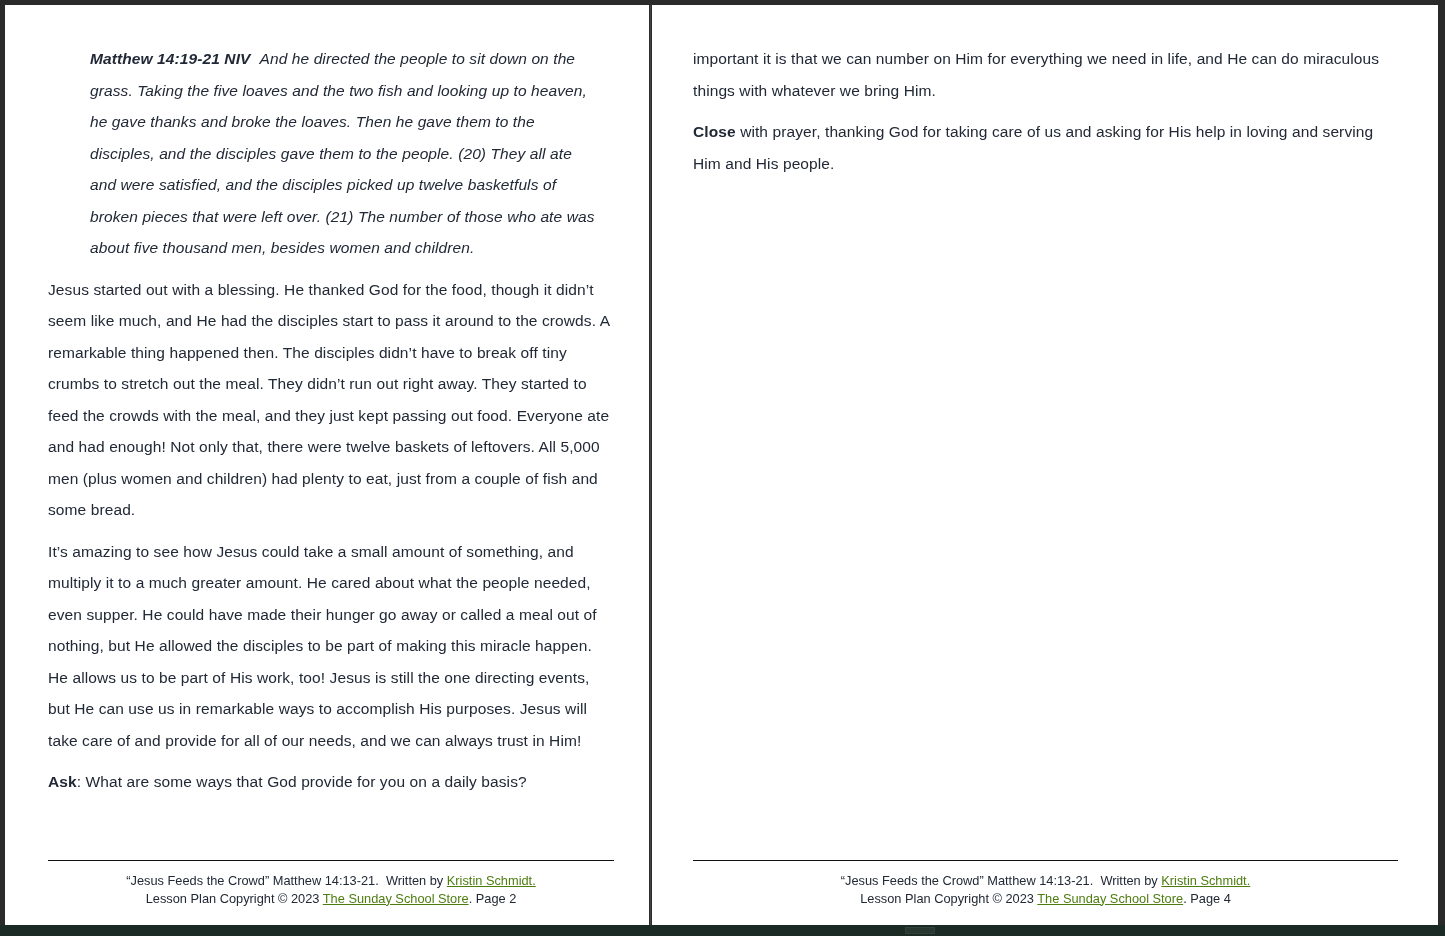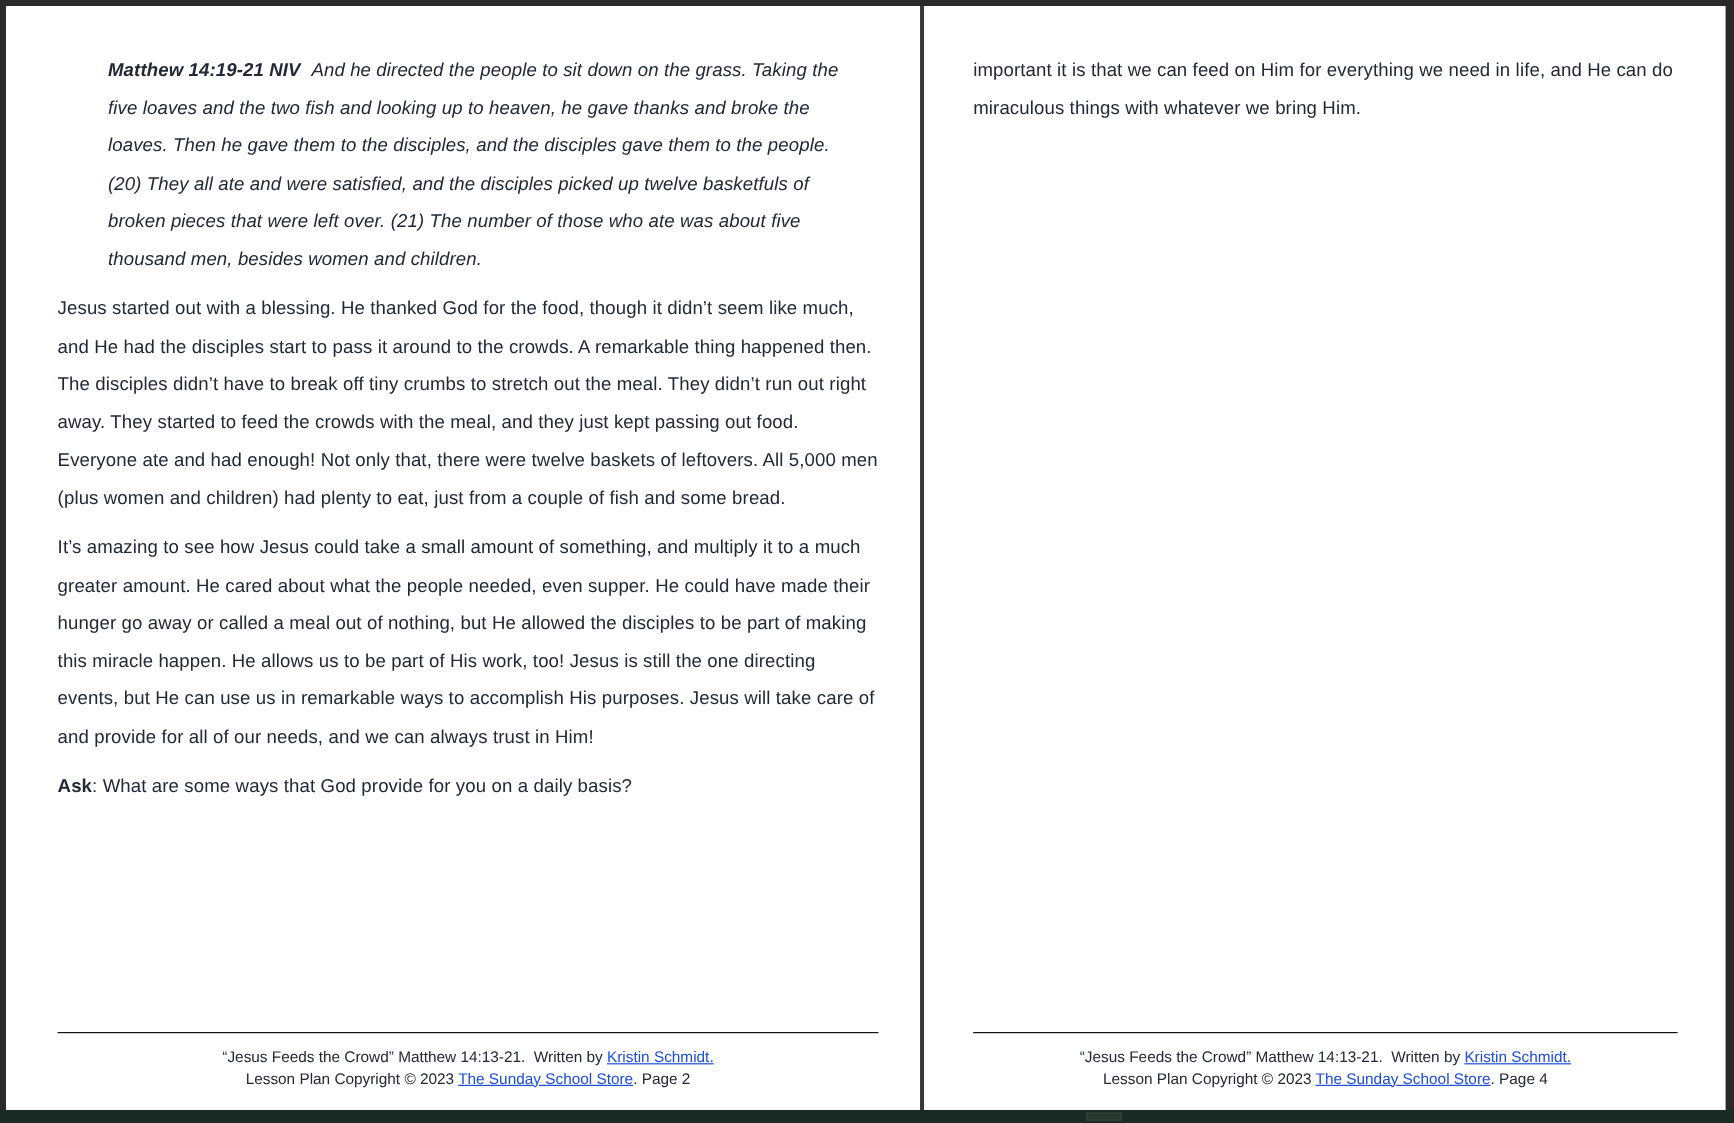--- a/index.html
+++ b/index.html
@@ -15,21 +15,21 @@
     position: absolute;
     top: 5px; left: 5px; right: 7px; bottom: 11px;
     display: flex;
   }
   .page {
     background: #ffffff;
     display: flex;
     flex-direction: column;
     color: #212936;
   }
-  .page-left  { width: 762px; }
+  .page-left  { width: 644px; }
   .page-right { flex: 1; }
   .page-divider { width: 3px; background: #424242; border-left: 1px solid #2e2e2e; border-right: 1px solid #2e2e2e; }
   .page-content {
     flex: 1;
     font-size: 15.5px;
     line-height: 31.5px;
     letter-spacing: 0.1px;
   }
   .page-left  .page-content { padding: 38px 35px 0 43px; }
   .page-right .page-content { padding: 38px 40px 0 41px; }
@@ -52,21 +52,21 @@
     border-top: 1.5px solid #111111;
     margin: 0 0 11px 0;
   }
   .footer-line {
     text-align: center;
     font-size: 12.8px;
     line-height: 17.5px;
     white-space: pre-wrap;
   }
   .footer-link {
-    color: #1d4ed8;
+    color: #4d7c0f;
     text-decoration: underline;
     cursor: pointer;
   }
   .bottom-bar {
     position: absolute;
     left: 0; right: 0; bottom: 0;
     height: 11px;
     background: #1c2a25;
   }
   .bottom-bar-thumb {
@@ -95,21 +95,22 @@
       <hr class="footer-rule">
       <div class="footer-line"><span>“Jesus Feeds the Crowd” Matthew 14:13-21.  Written by </span><a class="footer-link">Kristin Schmidt.</a></div>
       <div class="footer-line"><span>Lesson Plan Copyright © 2023 </span><a class="footer-link">The Sunday School Store</a><span>. Page 2</span></div>
     </div>
   </div>
 
   <div class="page-divider"></div>
 
   <div class="page page-right">
     <div class="page-content">
-      <p>important it is that we can feed on Him for everything we need in life, and He can do miraculous things with whatever we bring Him.</p>
+      <p>important it is that we can number on Him for everything we need in life, and He can do miraculous things with whatever we bring Him.</p>
+      <p><span class="lead-bold">Close</span><span> with prayer, thanking God for taking care of us and asking for His help in loving and serving Him and His people.</span></p>
     </div>
     <div class="page-footer">
       <hr class="footer-rule">
       <div class="footer-line"><span>“Jesus Feeds the Crowd” Matthew 14:13-21.  Written by </span><a class="footer-link">Kristin Schmidt.</a></div>
       <div class="footer-line"><span>Lesson Plan Copyright © 2023 </span><a class="footer-link">The Sunday School Store</a><span>. Page 4</span></div>
     </div>
   </div>
 
 </div>
 

